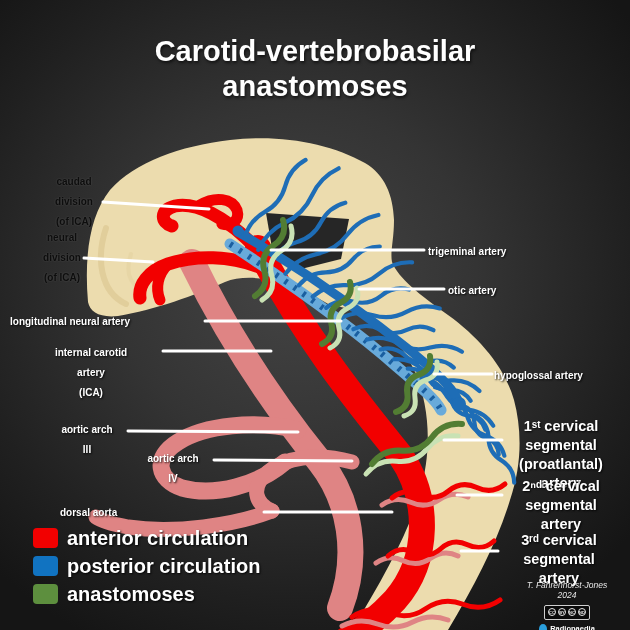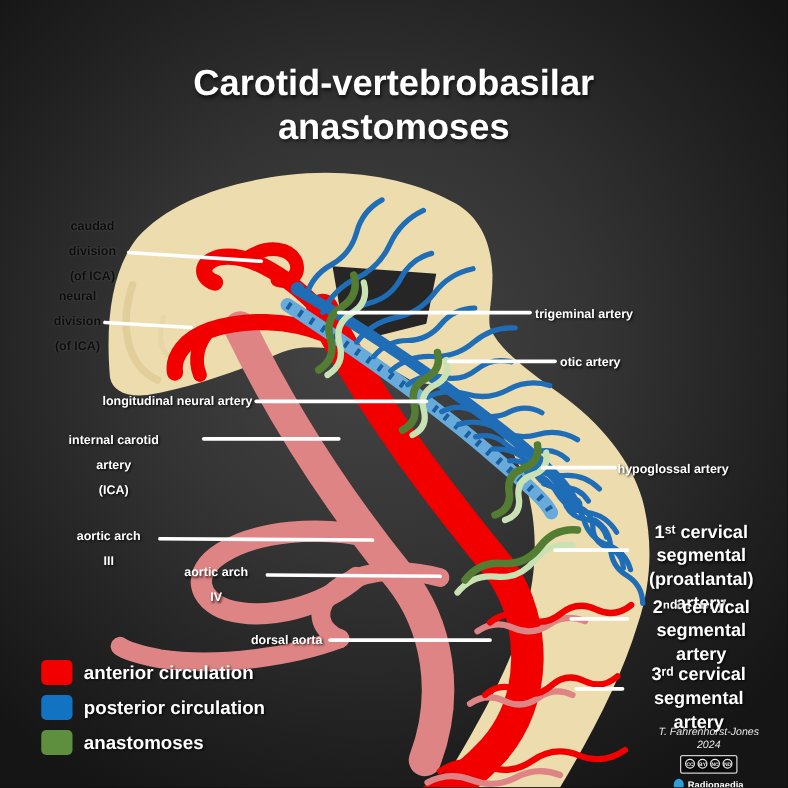--- a/index.html
+++ b/index.html
@@ -5,35 +5,35 @@
   html,body{margin:0;padding:0;background:#111;}
   #stage{
     position:relative;width:630px;height:630px;overflow:hidden;
     font-family:"Liberation Sans",sans-serif;
     background:radial-gradient(ellipse 430px 410px at 47% 44%, #454545 0%, #343434 42%, #202020 78%, #151515 100%);
   }
   svg{position:absolute;left:0;top:0;}
   .title{
     position:absolute;left:0;top:34px;width:630px;text-align:center;
     color:#fff;font-size:29px;font-weight:700;line-height:1.22;
-    text-shadow:1px 2px 3px rgba(0,0,0,.6);white-space:pre-line;z-index:5;margin-top:16px;
+    text-shadow:1px 2px 3px rgba(0,0,0,.6);white-space:pre-line;z-index:5;
   }
   .lbl{
     position:absolute;font-weight:700;font-size:10px;line-height:20px;
     color:#fff;white-space:pre-line;z-index:6;
     text-shadow:1px 1px 2px rgba(0,0,0,.85);
   }
   .lbl.dark{color:#0d0d0d;text-shadow:0 0 2px rgba(255,255,255,.18);}
   .lbl.center{text-align:center;}
-  .lbl.right{text-align:right;}
+  .lbl.right{}
   .lbl.small{font-size:14.5px;line-height:19px;}
   .legend{position:absolute;left:33px;top:528px;z-index:6;}
   .legend-row{display:flex;align-items:center;margin-bottom:8px;height:20px;}
   .swatch{width:25px;height:20px;border-radius:4px;margin-right:9px;flex:0 0 auto;}
-  .legend-label{color:#fff;font-size:15px;font-weight:700;text-shadow:1px 1px 2px rgba(0,0,0,.85);}
+  .legend-label{color:#fff;font-size:20px;font-weight:700;text-shadow:1px 1px 2px rgba(0,0,0,.85);}
   .credit{position:absolute;left:508px;top:580px;width:118px;text-align:center;z-index:6;color:#e8e8e8;}
   .credit .author{font-size:8.5px;font-style:italic;line-height:10px;}
   .credit .year{font-size:8.5px;font-style:italic;line-height:10px;}
   .cc-badge{display:inline-flex;align-items:center;justify-content:center;gap:2px;
     margin-top:2px;padding:1px 3px;background:#0a0a0a;border:1px solid #cfcfcf;border-radius:2px;height:11px;}
   .cc-circ{width:8px;height:8px;border-radius:50%;border:1px solid #e6e6e6;color:#e6e6e6;
     font-size:4px;font-weight:700;line-height:8px;text-align:center;box-sizing:border-box;}
   .brand{display:flex;align-items:center;justify-content:center;gap:3px;margin-top:4px;}
   .brand-icon{width:8px;height:10px;background:#2a9fdc;border-radius:50% 50% 50% 2px;}
   .brand-name{color:#fff;font-size:7.5px;font-weight:700;}

